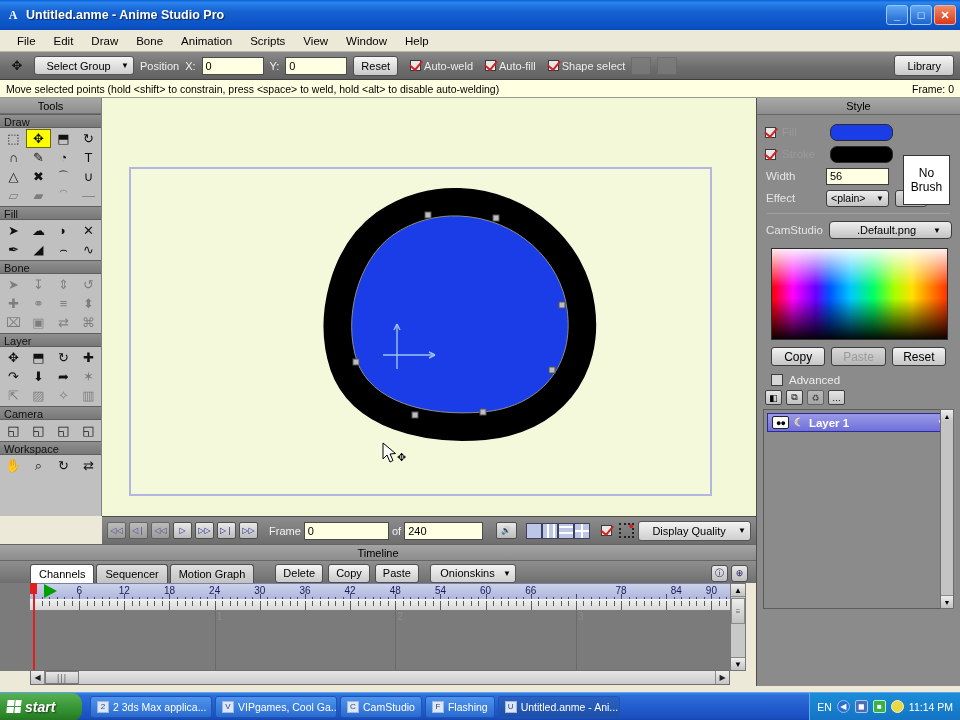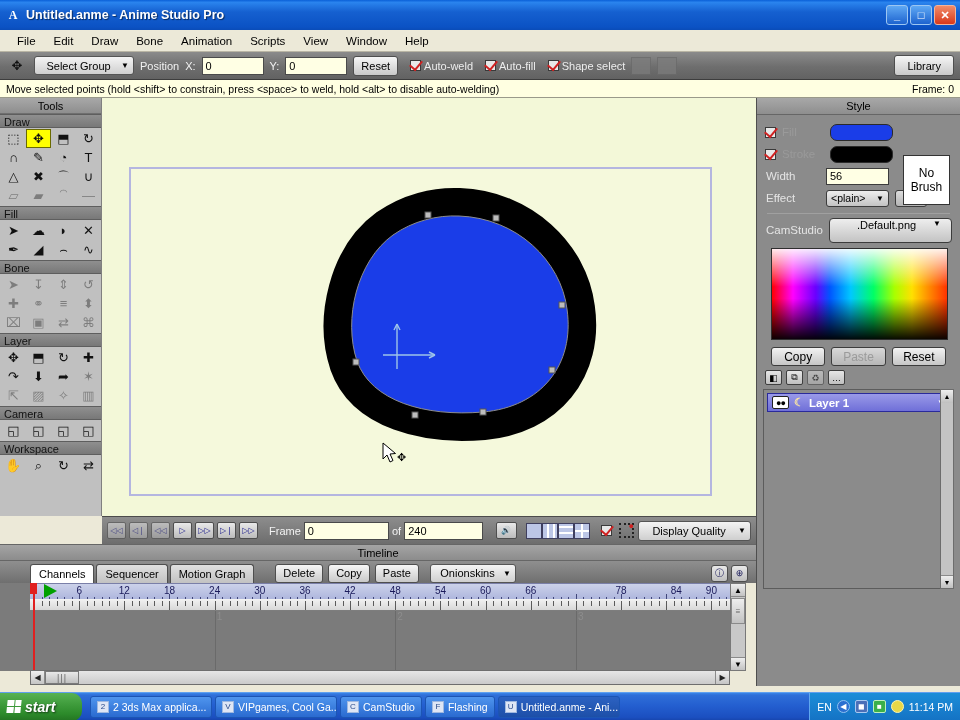--- a/index.html
+++ b/index.html
@@ -269,23 +269,23 @@
     padding:0 4px; font-size:10.5px; color:#000;
   }
   .dotbtn {
     width:32px; height:17px; background:linear-gradient(to bottom,#dcdcdc,#b4b4b4);
     border:1px solid #3c3c3c; border-radius:3px;
     display:flex; align-items:center; justify-content:center;
     font-size:10px; color:#555; letter-spacing:1px;
   }
   .divline { height:1px; background:#6a6a6a; margin:4px 10px; border-bottom:1px solid #a0a0a0; }
   .swcombo {
-    flex:1; height:25px; background:linear-gradient(to bottom,#eee,#c3c3c3);
+    flex:1; height:18px; background:linear-gradient(to bottom,#eee,#c3c3c3);
     border:1px solid #3c3c3c; border-radius:4px;
-    display:flex; justify-content:space-between;
+    display:flex; align-items:center; justify-content:space-between;
     padding:0 10px; font-size:11px; color:#000;
   }
   .swatchbox {
     margin:6px 12px 0 14px; height:92px; border:1px solid #2e2e2e; position:relative;
     overflow:hidden;
   }
   .btnrow { display:flex; gap:6px; padding:7px 14px 0 14px; }
   .sbtn {
     flex:1; height:19px; background:linear-gradient(to bottom,#f2f2f2,#c6c6c6);
     border:1px solid #3c3c3c; border-radius:3px;
@@ -873,20 +873,24 @@
               #ff8800 90%, #ff3300 100%);"></div>
         <div style="position:absolute;inset:0;background:linear-gradient(to bottom,rgba(255,255,255,.92) 0%,rgba(255,255,255,0) 42%,rgba(0,0,0,0) 55%,rgba(0,0,0,.95) 100%)"></div>
       </div>
 
       <div class="btnrow">
         <div class="sbtn">Copy</div>
         <div class="sbtn dis">Paste</div>
         <div class="sbtn">Reset</div>
       </div>
 
+      <div class="advrow">
+        <div class="advbox"></div>
+        <span style="color:#ececec;font-size:11.5px">Advanced</span>
+      </div>
     </div>
 
     <div class="layer-tools" id="layertools">
         <div class="ltbtn">◧</div>
         <div class="ltbtn">⧉</div>
         <div class="ltbtn" style="opacity: 0.5;">♻</div>
         <div class="ltbtn">…</div>
       </div>
     <div class="layerlist">
       <div class="layerrow">

